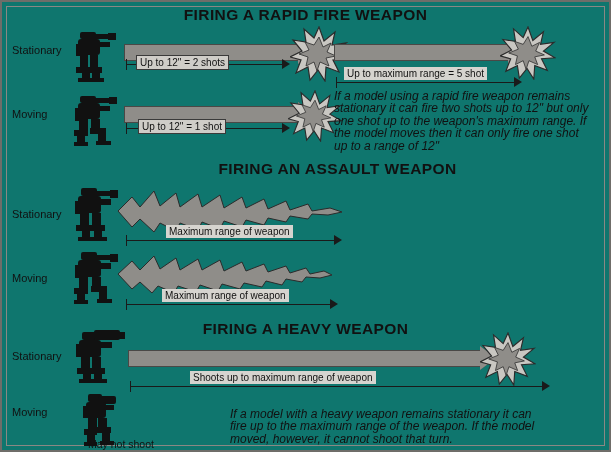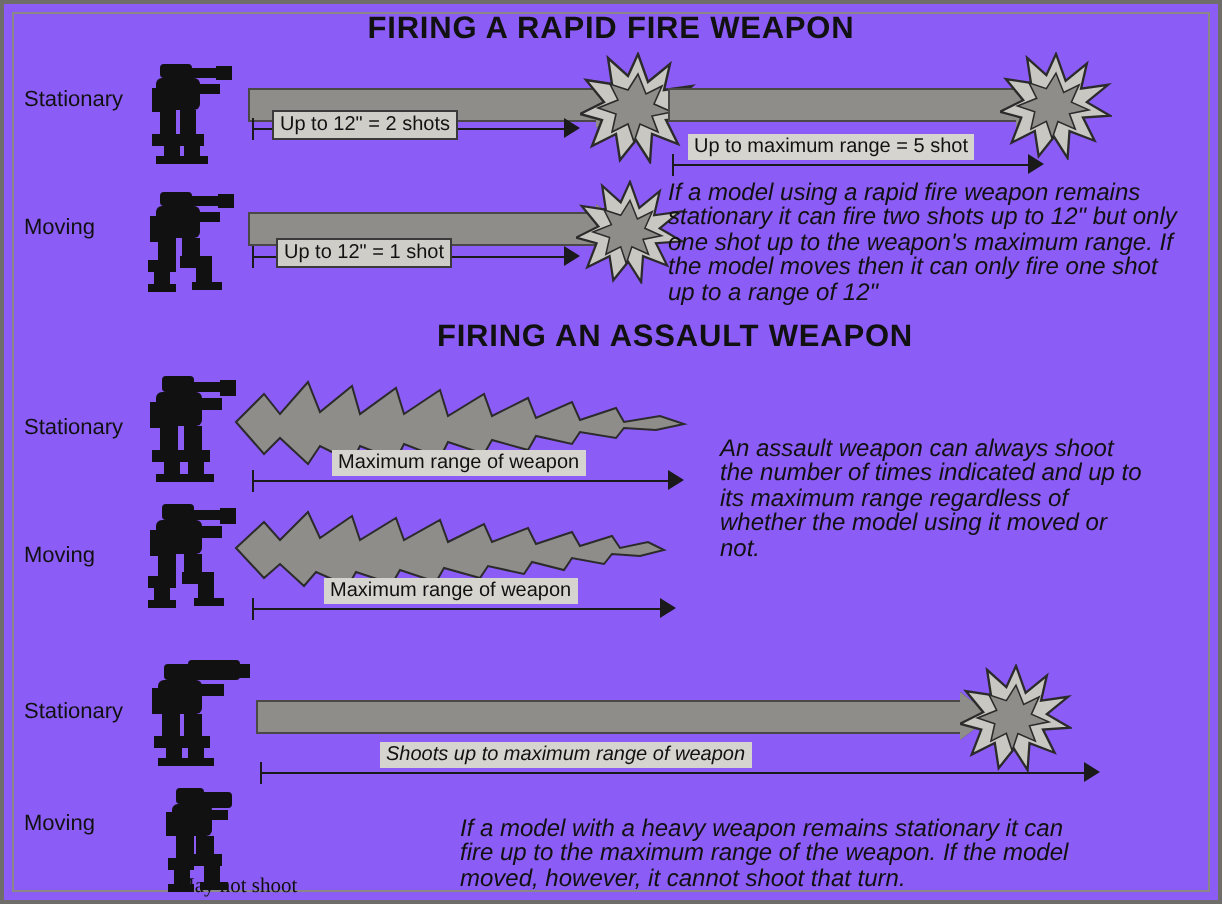--- a/index.html
+++ b/index.html
@@ -5,21 +5,21 @@
   html,body{margin:0;padding:0;}
   body{
     width:611px;height:452px;
     background:#d9d7d2;
     font-family:"Liberation Sans", sans-serif;
     overflow:hidden;
   }
   #page{
     position:relative;
     width:611px;height:452px;
-    background:#8b5cf6;
+    background:#0f766e;
     box-sizing:border-box;
     border:2px solid #6f6d69;
   }
   .inner-frame{
     position:absolute;
     left:4px;top:4px;right:4px;bottom:4px;
     border:1px solid #8a8884;
     pointer-events:none;
   }
   .title{
@@ -106,21 +106,21 @@
     font-style:italic;
     font-family:"Liberation Sans", sans-serif;
   }
   .figwrap{position:absolute;}
   .burst{position:absolute;}
   .flame{position:absolute;}
   .caption{
     position:absolute;
     font-size:10.5px;
     color:#111;
-    font-family:Liberation Serif, serif;
+    font-family:Liberation Sans, sans-serif;
   }
 </style>
 </head>
 <body>
 
 <div id="page">
   <div class="inner-frame"></div>
 
   <div class="title" style="top:4px;">FIRING A RAPID FIRE WEAPON</div>
 
@@ -294,22 +294,22 @@
     </svg>
   </div>
 
   <div class="marrow" style="left:124px;top:296px;width:212px;">
     <div class="tick"></div>
     <div class="line" style="width:206px;"></div>
     <div class="tip" style="left:204px;"></div>
   </div>
   <div class="mlabel" style="left:160px;top:287px;">Maximum range of weapon</div>
 
-  <div class="note" style="left:358px;top:216px;width:216px;">An assault weapon can always shoot the number of times indicated and up to its maximum range regardless of whether the model using it moved or not.</div>
-
+
+  <div class="title" style="top:318px;">FIRING A HEAVY WEAPON</div>
 
   <div class="rowlabel" style="left:10px;top:348px;">Stationary</div>
 
   <div class="figwrap" style="left:72px;top:326px;width:52px;height:56px;">
     <svg width="52" height="56" viewBox="0 0 52 56">
       <g fill="#111">
         <rect x="8" y="4" width="15" height="8" rx="2"></rect>
         <rect x="20" y="2" width="26" height="10" rx="2"></rect>
         <rect x="44" y="4" width="7" height="7"></rect>
         <rect x="5" y="12" width="22" height="17" rx="3"></rect>
@@ -336,21 +336,21 @@
       <polygon points="29,1 34,15 45,6 42,19 56,17 45,26 57,33 43,34 49,46 36,41 35,55 28,44 20,54 18,41 6,47 11,34 0,31 12,25 3,14 16,16 14,3 24,12" fill="#c9c7c2" stroke="#2b2b2b" stroke-width="1.2"></polygon>
       <polygon points="29,11 33,21 41,17 37,26 46,30 36,32 39,40 30,36 27,45 24,36 16,40 18,31 9,28 19,24 15,16 24,19" fill="#8f8d89" stroke="#2b2b2b" stroke-width="0.8"></polygon>
     </svg>
   </div>
 
   <div class="marrow" style="left:128px;top:378px;width:420px;">
     <div class="tick"></div>
     <div class="line" style="width:414px;"></div>
     <div class="tip" style="left:412px;"></div>
   </div>
-  <div class="mlabel" style="left:188px;top:369px;font-style:italic;">Shoots up to maximum range of weapon</div>
+  <div class="mlabel" style="left:188px;top:369px;">Shoots up to maximum range of weapon</div>
 
   <div class="rowlabel" style="left:10px;top:404px;">Moving</div>
 
   <div class="figwrap" style="left:78px;top:390px;width:44px;height:56px;">
     <svg width="44" height="56" viewBox="0 0 44 56">
       <g fill="#111">
         <rect x="8" y="2" width="14" height="8" rx="2"></rect>
         <rect x="18" y="4" width="18" height="8" rx="2"></rect>
         <rect x="6" y="10" width="20" height="16" rx="3"></rect>
         <rect x="22" y="13" width="12" height="5"></rect>

